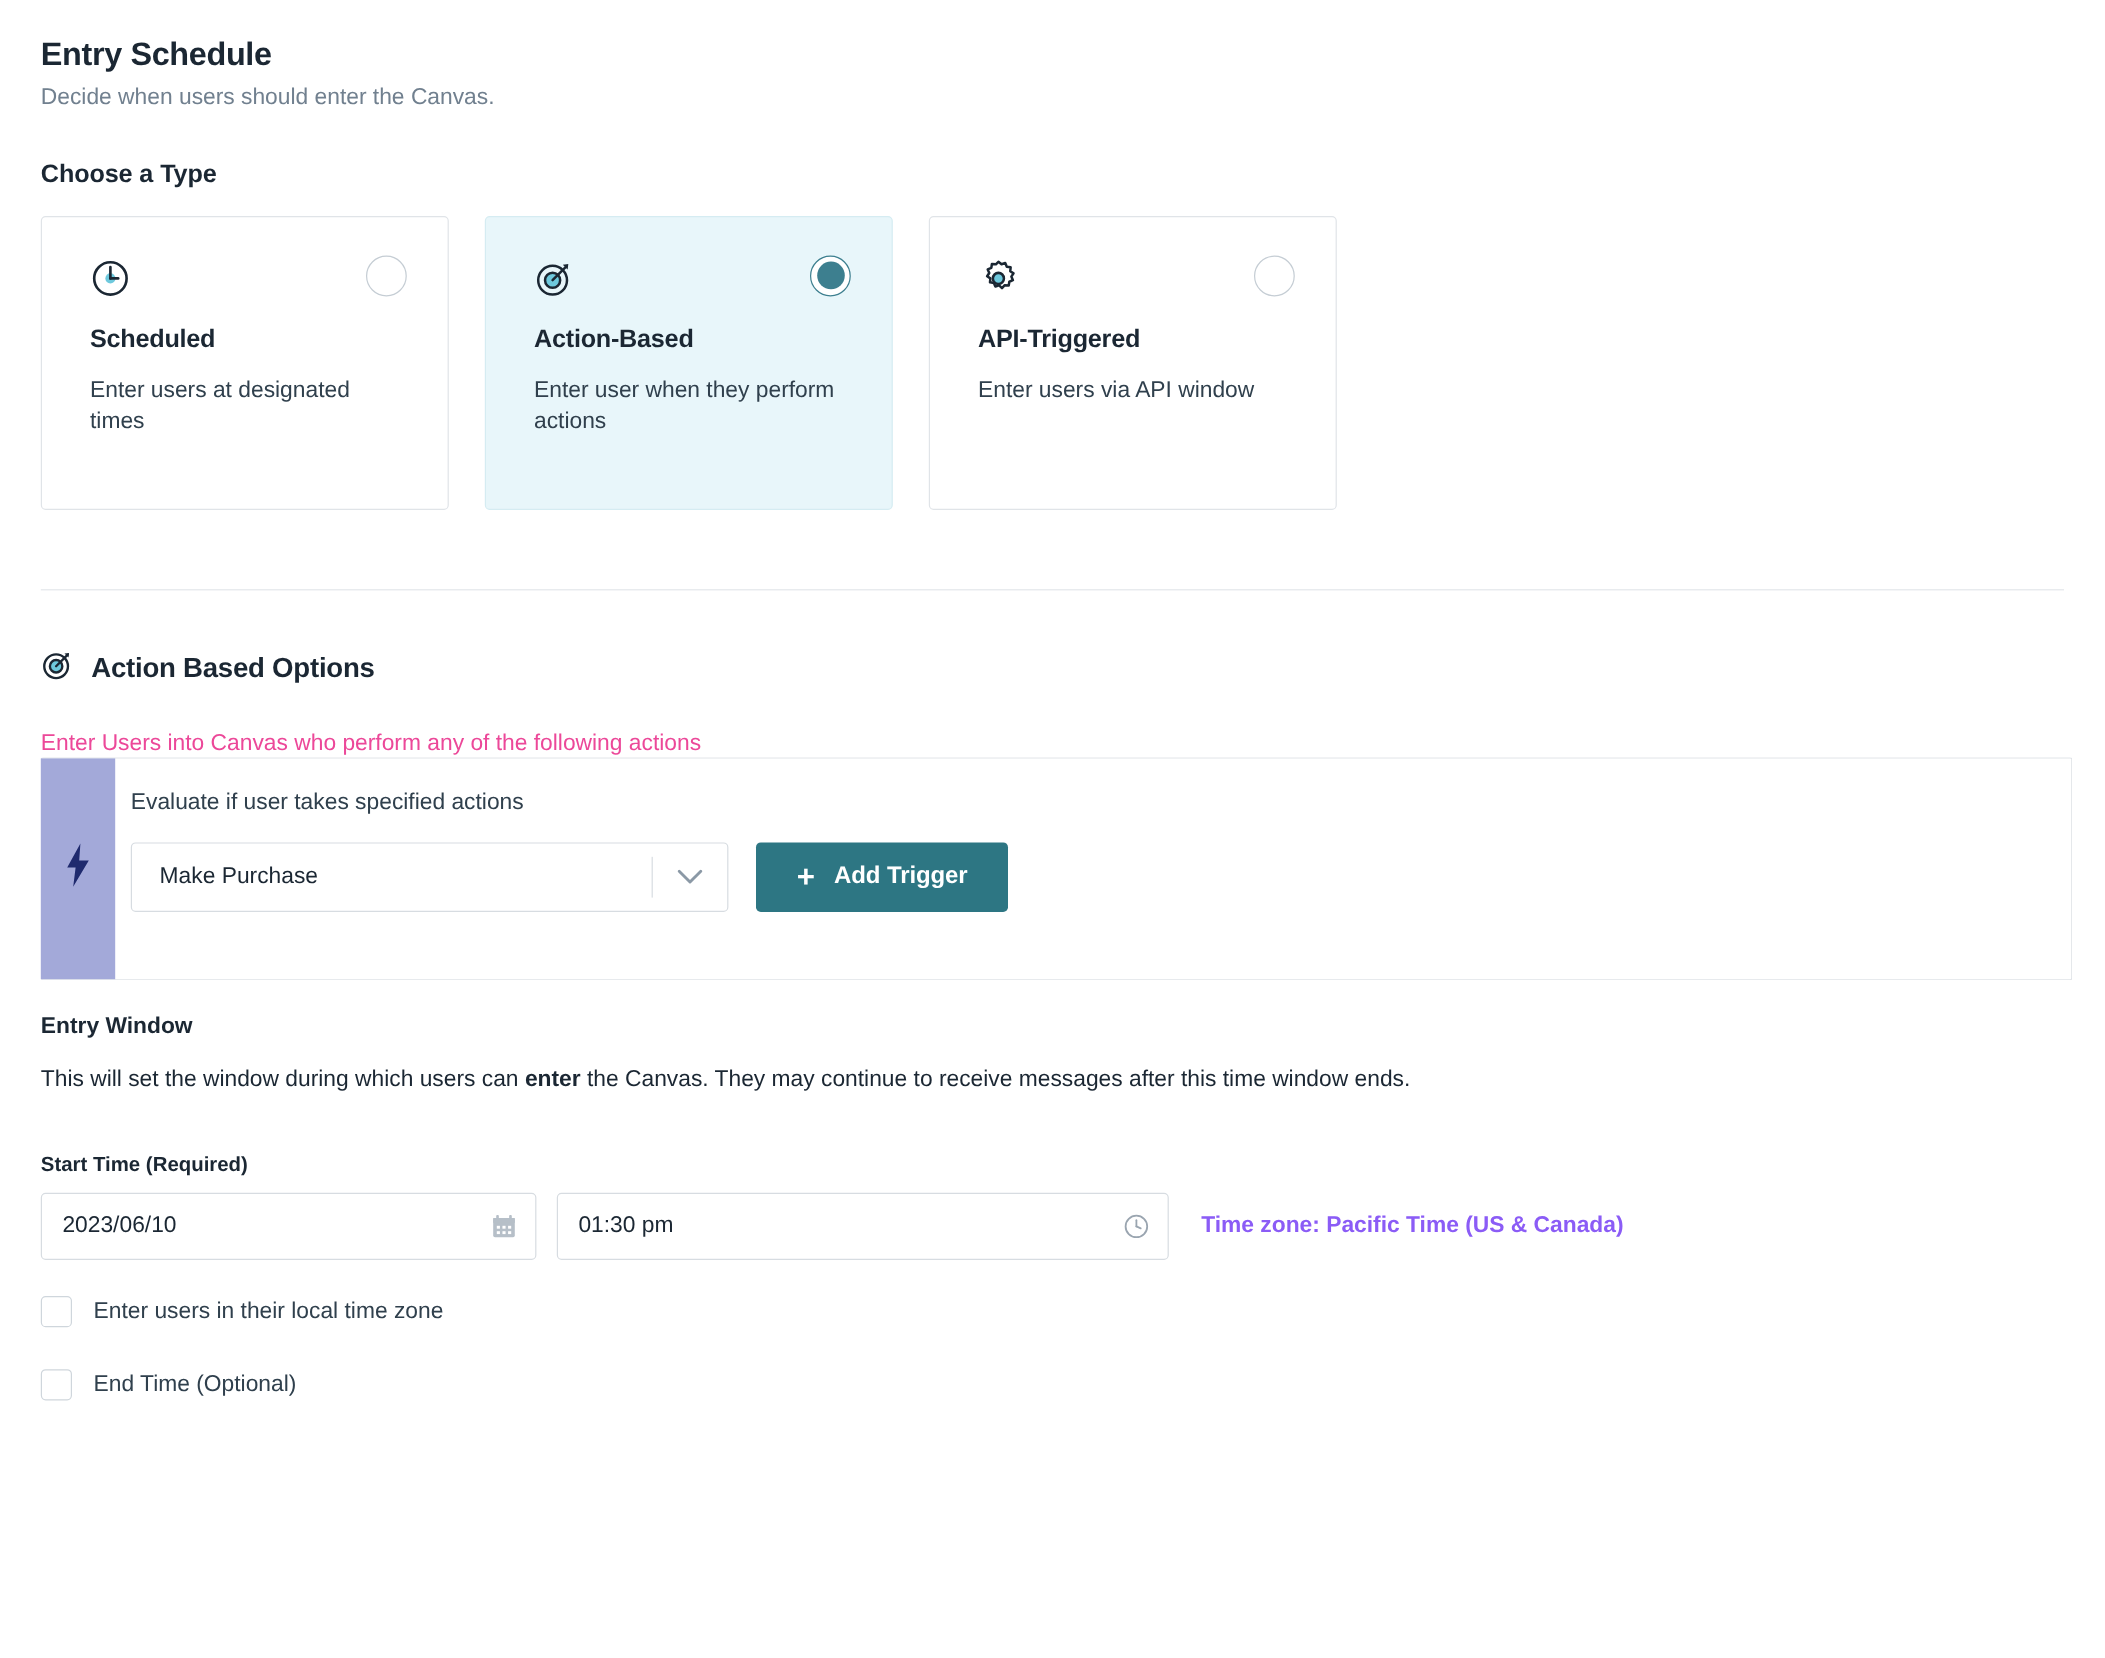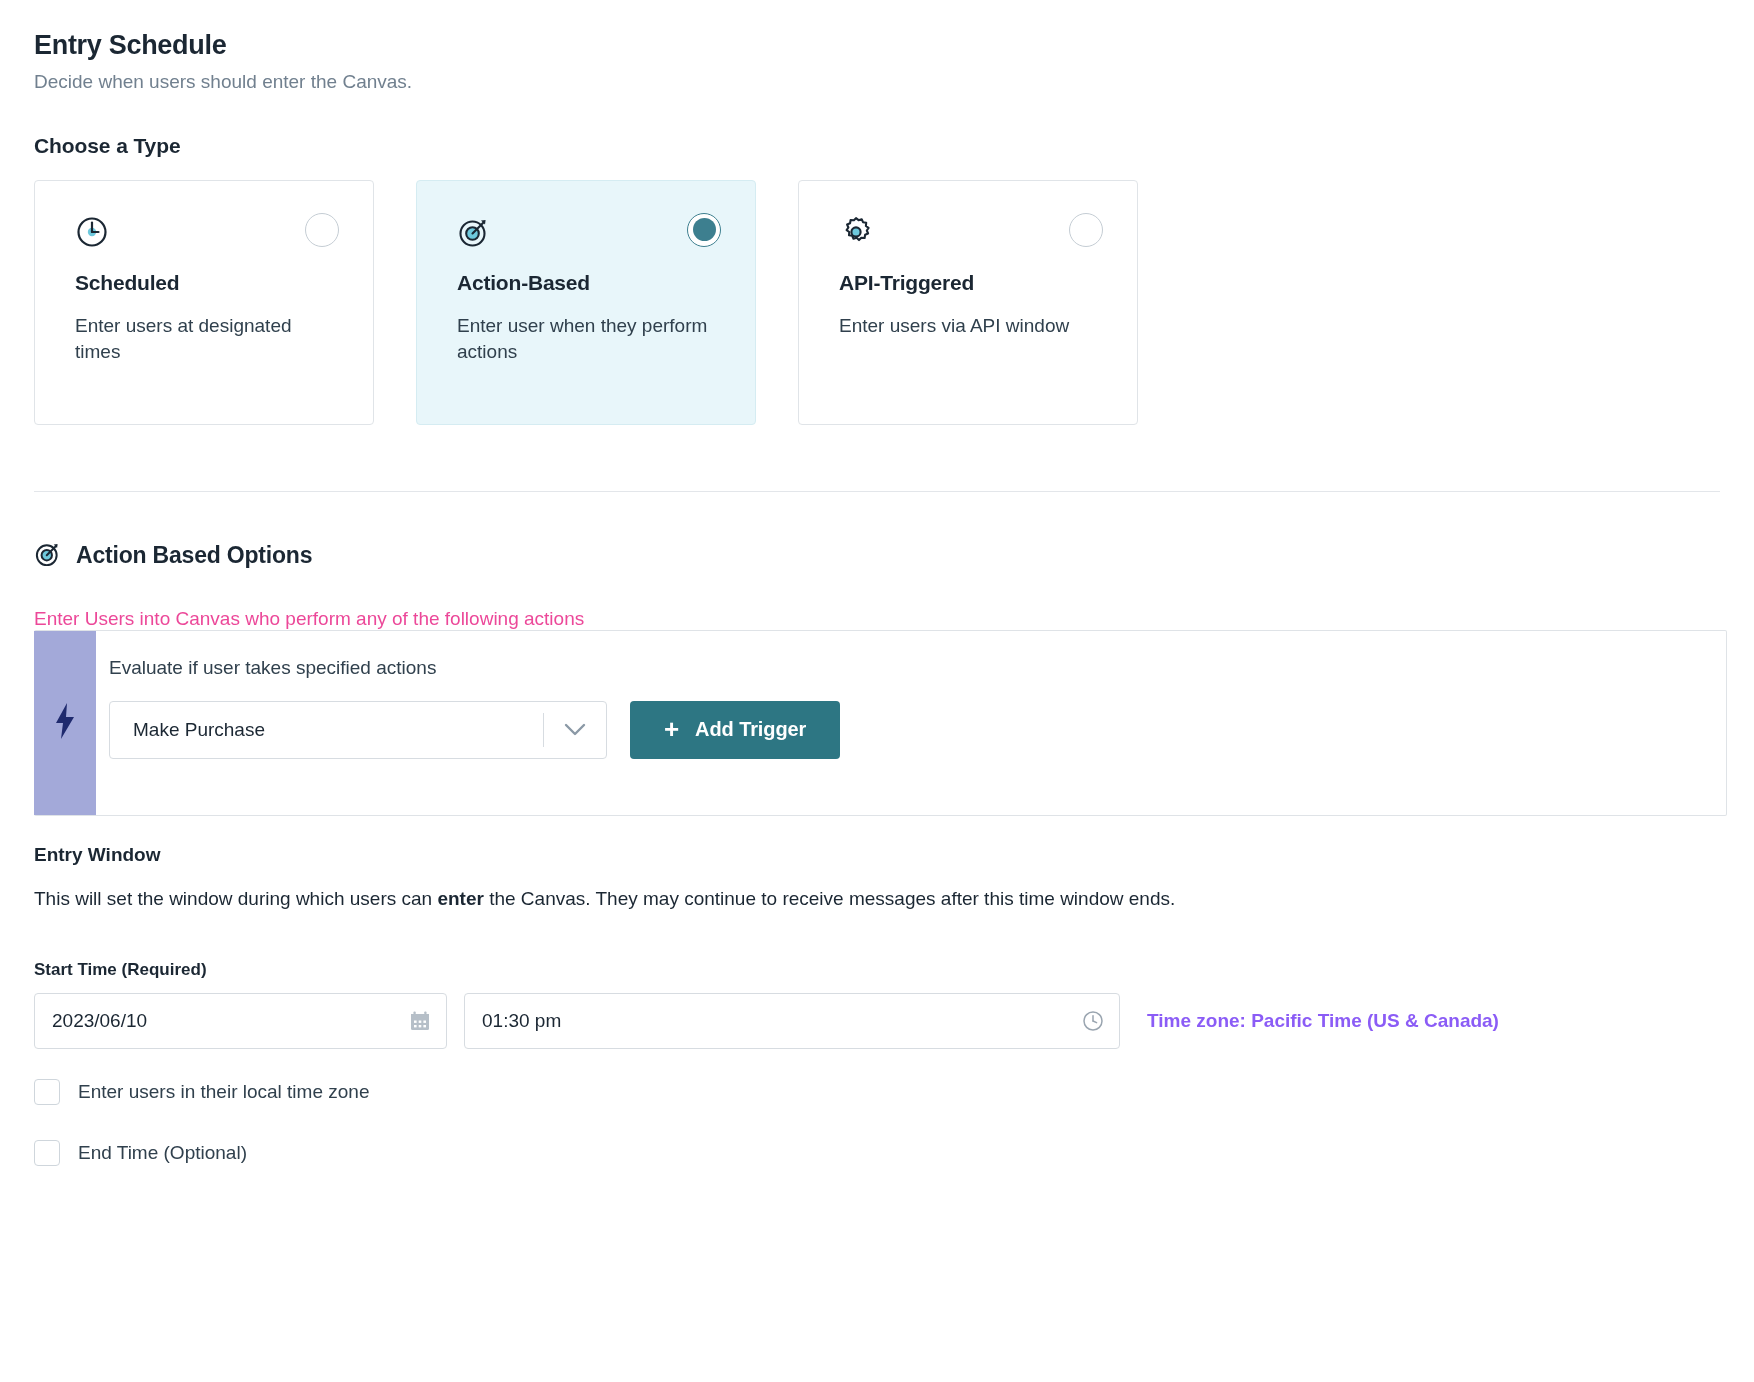--- a/index.html
+++ b/index.html
@@ -41,21 +41,21 @@
     font-size: 21px;
     font-weight: bold;
     color: #1b2733;
     margin: 0 0 22px 0;
     letter-spacing: -0.1px;
   }
 
   
   .type-cards {
     display: flex;
-    gap: 42px;
+    gap: 30px;
     margin-bottom: 66px;
   }
   .type-card {
     position: relative;
     width: 340px;
     height: 245px;
     border: 1px solid #e0e4e8;
     border-radius: 4px;
     background: #ffffff;
     padding: 34px 40px 0 40px;
@@ -248,21 +248,21 @@
   .input-box {
     height: 56px;
     border: 1px solid #d7dce1;
     border-radius: 4px;
     background: #ffffff;
     display: flex;
     align-items: center;
     cursor: text;
   }
   .input-box.date { width: 413px; }
-  .input-box.time { width: 656px; }
+  .input-box.time { width: 510px; }
   .input-text {
     font-size: 19px;
     color: #1b2733;
     padding-left: 17px;
     flex: 1;
   }
   .input-icon {
     width: 52px;
     display: flex;
     align-items: center;

